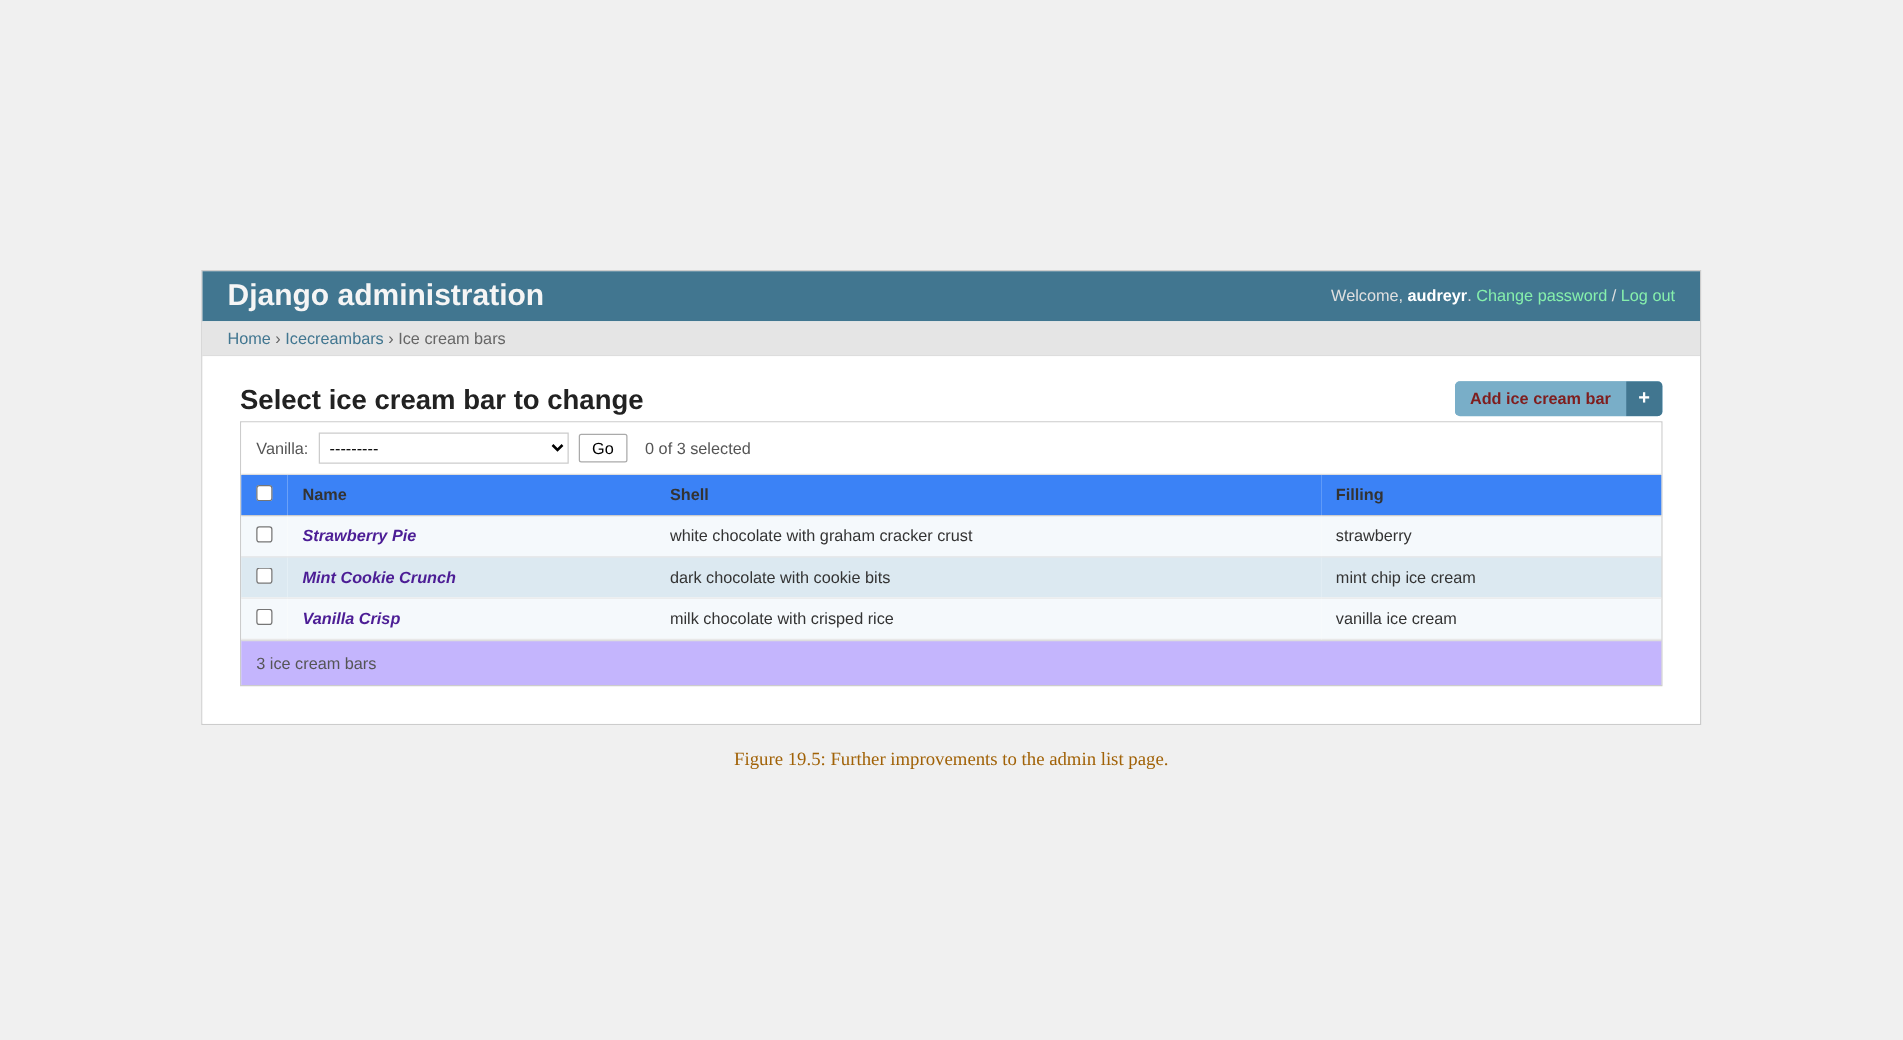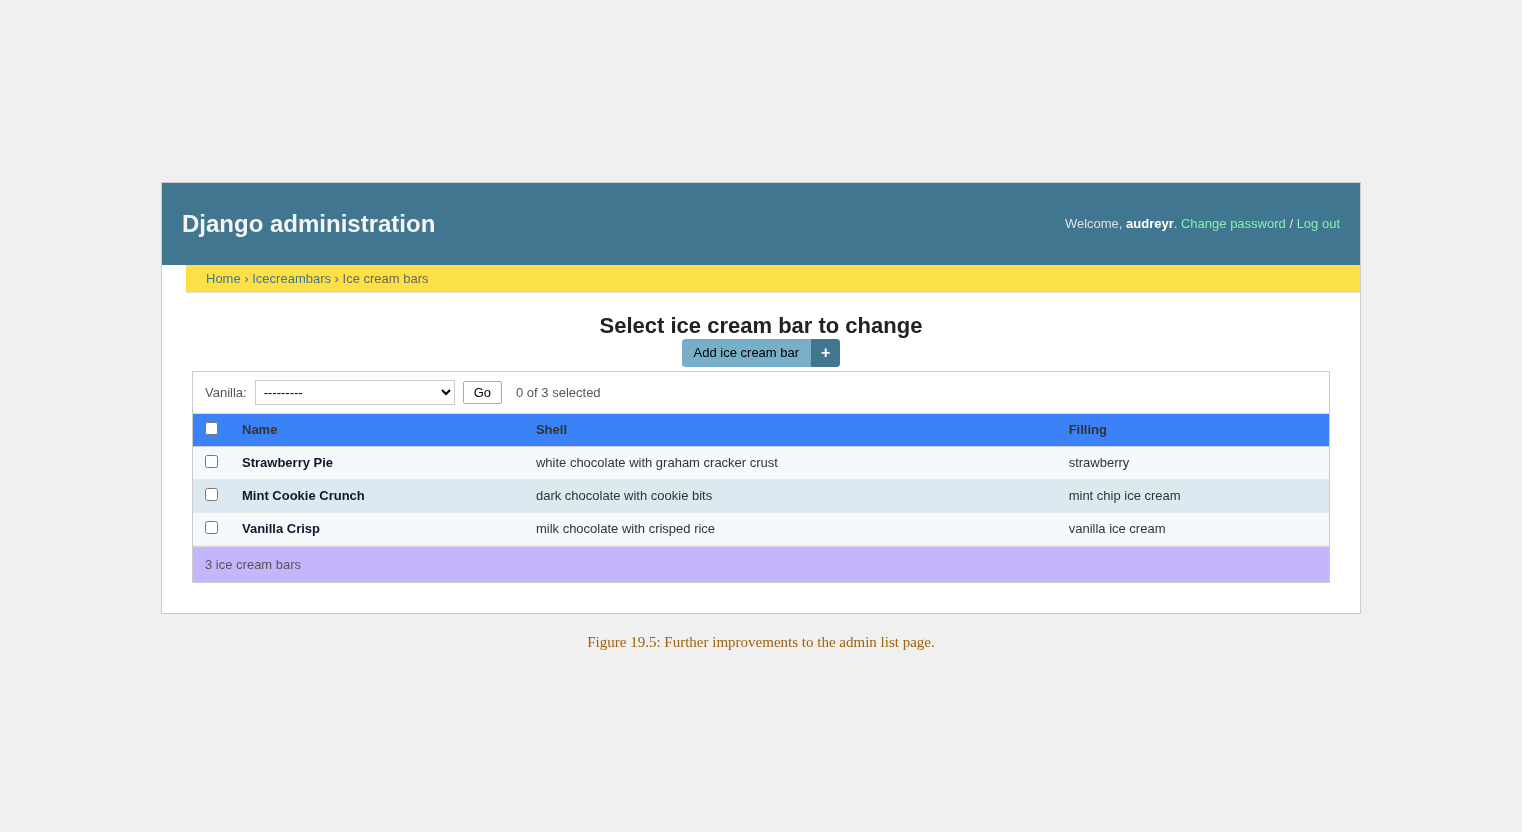--- a/index.html
+++ b/index.html
@@ -19,21 +19,21 @@
     .outer-wrapper {
       width: 1200px;
       background: #fff;
       border: 1px solid #ccc;
       padding: 0;
     }
 
     
     .header {
       background: #417690;
-      padding: 27px 20px;
+      padding: 6px 20px;
       display: flex;
       align-items: center;
       justify-content: space-between;
     }
     .header-title {
       color: #f5f5f5;
       font-size: 24px;
       font-weight: bold;
     }
     .header-user {
@@ -44,65 +44,63 @@
       color: #fff;
       font-weight: bold;
     }
     .header-user a {
       color: #86efac;
       text-decoration: none;
     }
 
     
     .breadcrumb {
-      background: #fde047;
+      background: #e5e5e5;
       padding: 6px 20px;
       font-size: 13px;
       color: #666;
       border-bottom: 1px solid #ddd;
-      margin-left: 24px;
     }
     .breadcrumb a {
       color: #417690;
       text-decoration: none;
     }
 
     
     .content {
       padding: 20px 30px 30px 30px;
       background: #fff;
     }
 
     
     .page-heading-row {
       display: flex;
-      align-items: center;
+      align-items: flex-end;
       justify-content: space-between;
       margin-bottom: 4px;
-      flex-direction: column;
     }
     .page-title {
       font-size: 22px;
       font-weight: bold;
       color: #222;
     }
     .add-button {
       display: flex;
       align-items: center;
       background: #79aec8;
       border: none;
       border-radius: 4px;
       cursor: pointer;
       overflow: hidden;
     }
     .add-button-label {
       padding: 6px 12px;
-      color: #000000;
-      font-size: 13px;
-      font-weight: normal;
+      color: #7f1d1d;
+      font-size: 13px;
+      font-weight: bold;
       background: #79aec8;
     }
     .add-button-icon {
       background: #417690;
       color: #fff;
       padding: 6px 10px;
       font-size: 16px;
       font-weight: bold;
       line-height: 1;
     }
@@ -172,23 +170,24 @@
       font-size: 13px;
       border-bottom: 1px solid #e8e8e8;
     }
     .data-table tr.row-odd {
       background: #f5f9fc;
     }
     .data-table tr.row-even {
       background: #dce9f1;
     }
     .data-table td.name-cell a {
-      color: #0f172a;
+      color: #4c1d95;
       text-decoration: none;
       font-weight: bold;
+      font-style: italic;
     }
     .checkbox-cell {
       text-align: center;
     }
     input[type="checkbox"] {
       width: 13px;
       height: 13px;
       cursor: pointer;
     }
 

